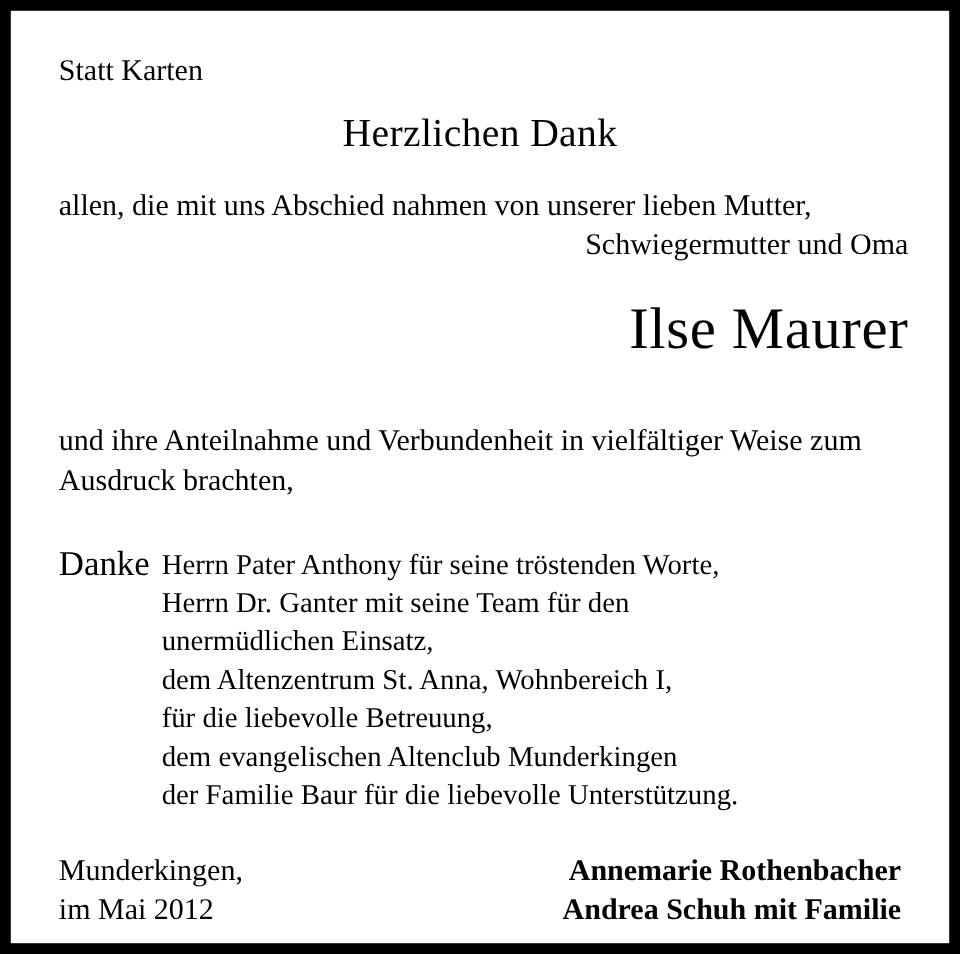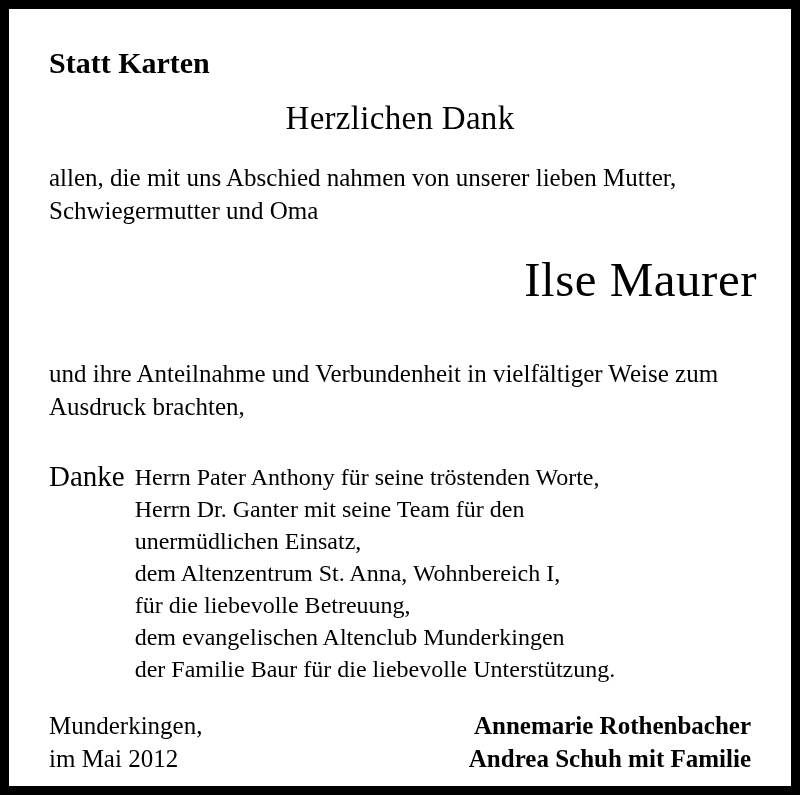--- a/index.html
+++ b/index.html
@@ -17,38 +17,37 @@
   .card {
     box-sizing: border-box;
     width: 800px;
     height: 795px;
     border: 9px solid #000000;
     background: #ffffff;
     padding: 30px 34px 0 34px;
     position: relative;
   }
   .line-statt {
-    font-size: 30px;
+    font-size: 25px;
     line-height: 1.2;
     margin: 6px 0 16px 6px;
-    font-weight: bold;
   }
   .headline {
     text-align: center;
     font-size: 33px;
     line-height: 1.2;
     margin: 18px 0 0 0;
     letter-spacing: 0.3px;
   }
   .para {
     font-size: 25px;
     line-height: 1.32;
     margin: 22px 0 0 6px;
   }
-  .para .l2 { display: block; }
+  .para .l2 { display: block; text-align: right; }
   .name {
     text-align: right;
     font-size: 49px;
     font-weight: normal;
     line-height: 1.1;
     margin: 26px 0 0 0;
     letter-spacing: 0.5px;
   }
   .para2 {
     font-size: 25px;

